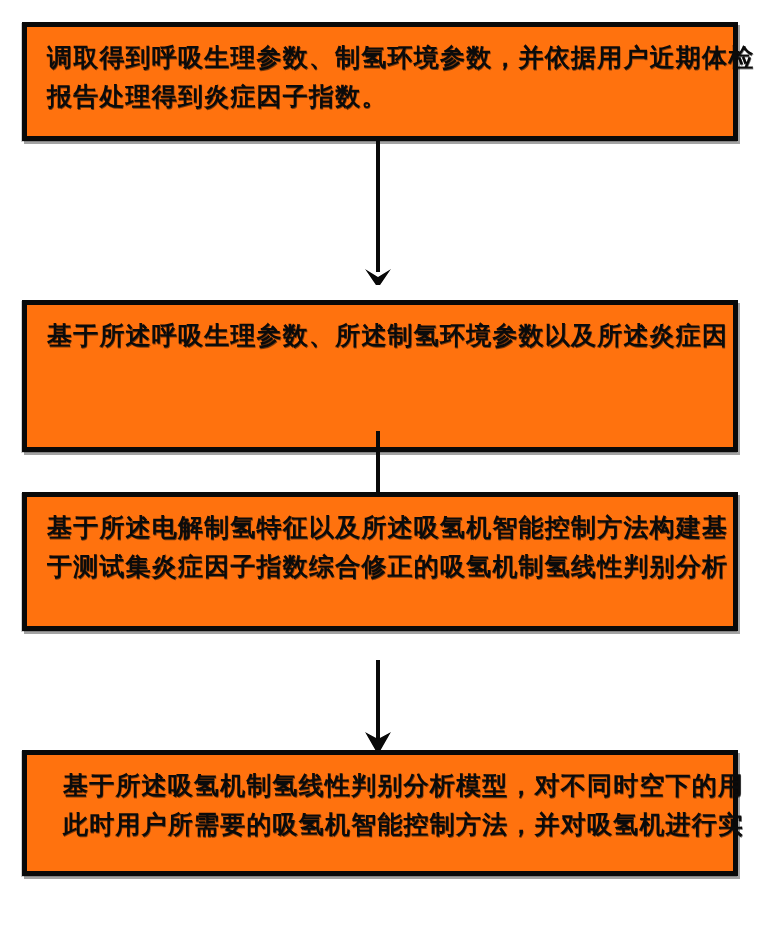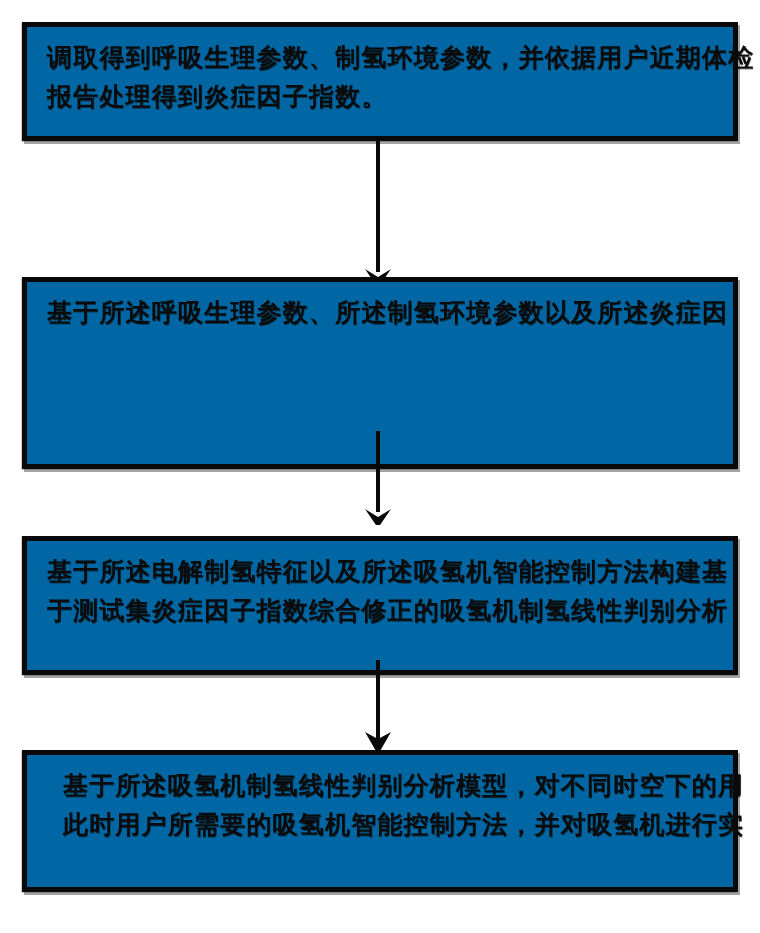--- a/index.html
+++ b/index.html
@@ -15,37 +15,37 @@
     font-family: "Liberation Sans", sans-serif;
     filter: contrast(1.08) blur(0.3px);
     overflow: hidden;
   }
   .flow-box {
     position: absolute;
     left: 22px;
     width: 716px;
     box-sizing: border-box;
     border: 5px solid #121212;
-    background: #0369a1;
+    background: #f97316;
     box-shadow: 2px 3px 0 rgba(45,45,45,0.45), -1px 1px 0 rgba(45,45,45,0.25);
     padding: 11px 17px 0 20px;
   }
   .box-line {
     font-size: 25px;
     font-weight: bold;
     color: #141414;
     letter-spacing: 1.2px;
     line-height: 39px;
     white-space: nowrap;
     text-shadow: 0.6px 0.6px 0 rgba(20,20,20,0.55);
   }
   #box-1 { top: 22px;  height: 119px; }
-  #box-2 { top: 277px; height: 192px; }
-  #box-3 { top: 536px; height: 139px; }
-  #box-4 { top: 750px; height: 142px; padding-left: 36px; }
+  #box-2 { top: 300px; height: 152px; }
+  #box-3 { top: 492px; height: 139px; }
+  #box-4 { top: 750px; height: 126px; padding-left: 36px; }
 
   .arrow {
     position: absolute;
     left: 365px;
     width: 26px;
   }
   .arrow .shaft {
     position: absolute;
     left: 11px;
     top: 0;

